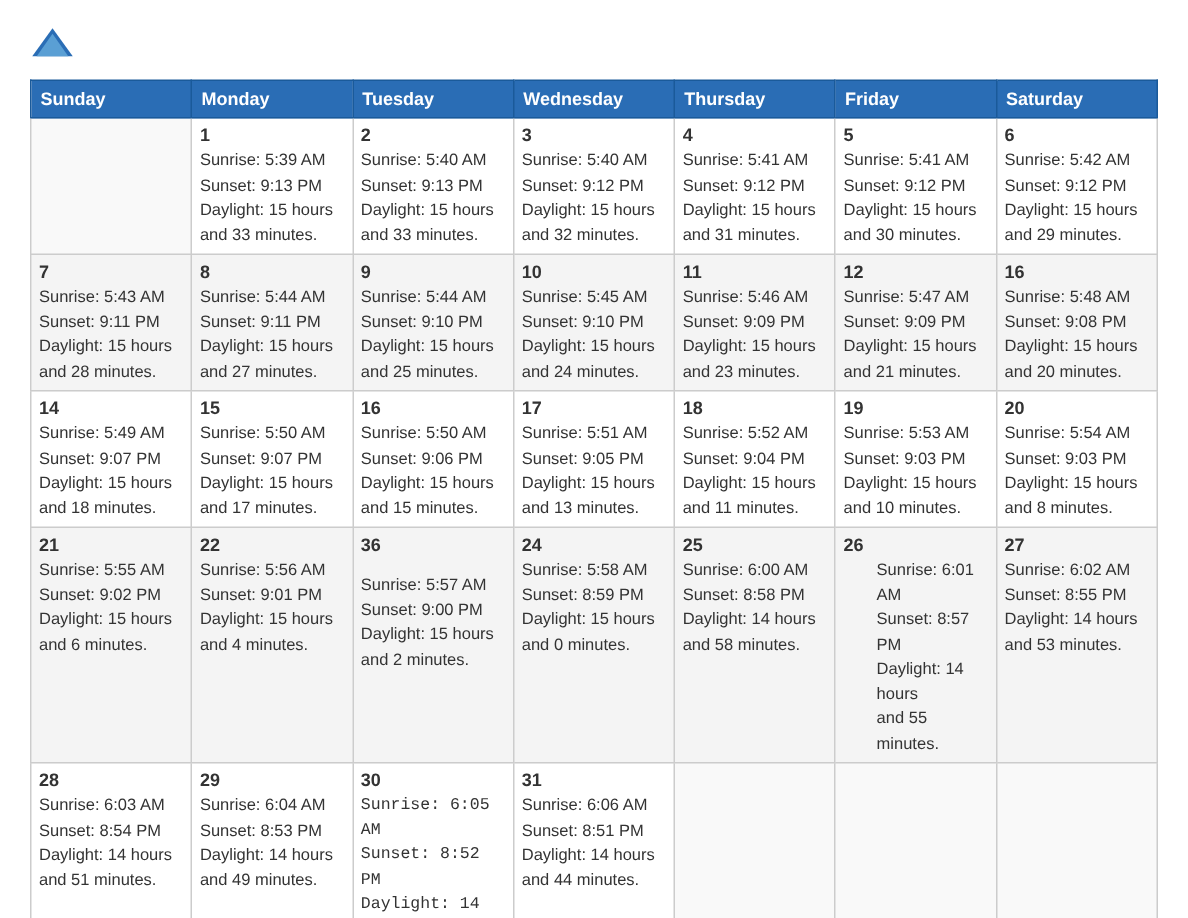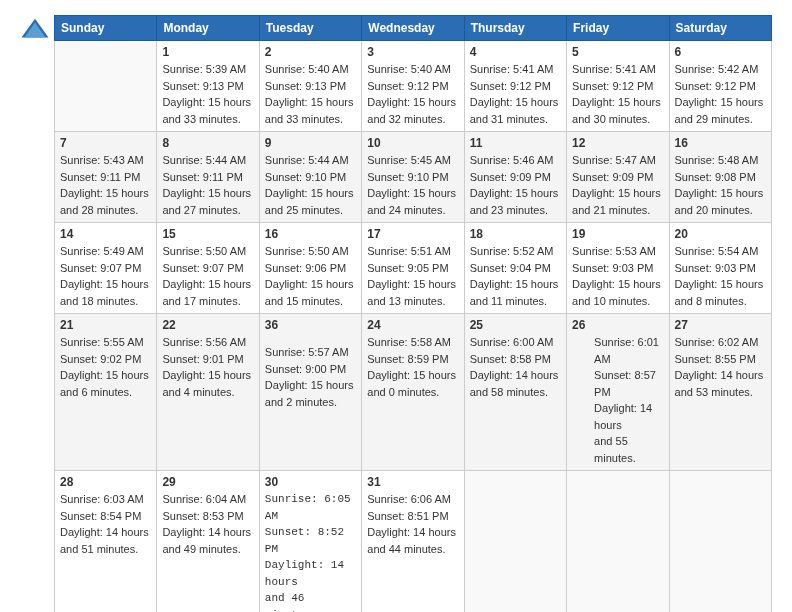--- a/index.html
+++ b/index.html
@@ -8,21 +8,21 @@
       background: #fff;
       width: 792px;
       height: 612px;
       overflow: hidden;
     }
     .page {
       width: 792px;
       height: 513px;
       padding: 15px 20px 10px 20px;
       display: flex;
-      flex-direction: row;
+      flex-direction: column;
     }
     .header {
       display: flex;
       justify-content: space-between;
       align-items: flex-start;
       margin-bottom: 8px;
     }
     .logo {
       display: flex;
       align-items: center;

